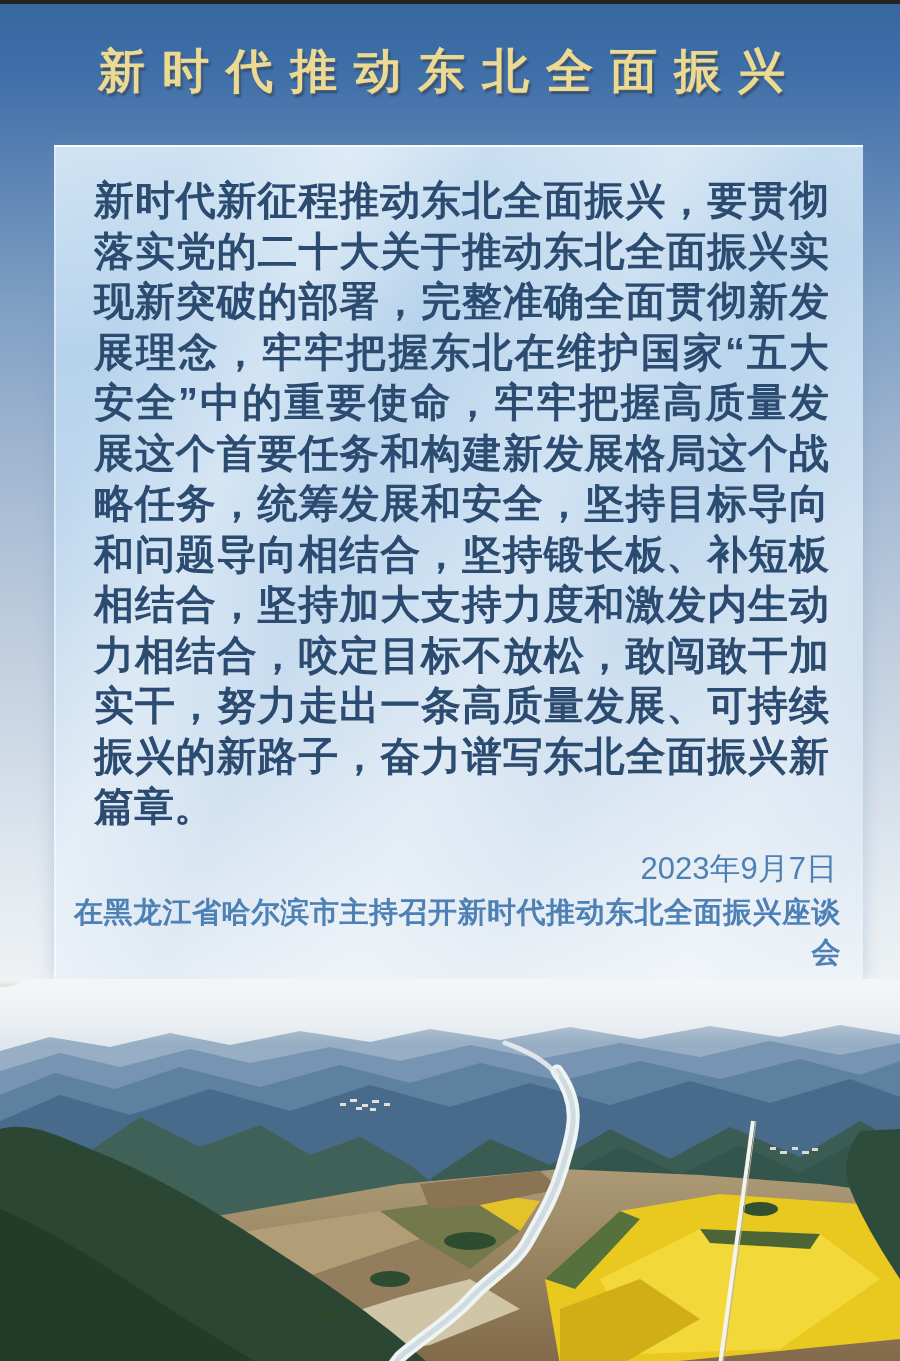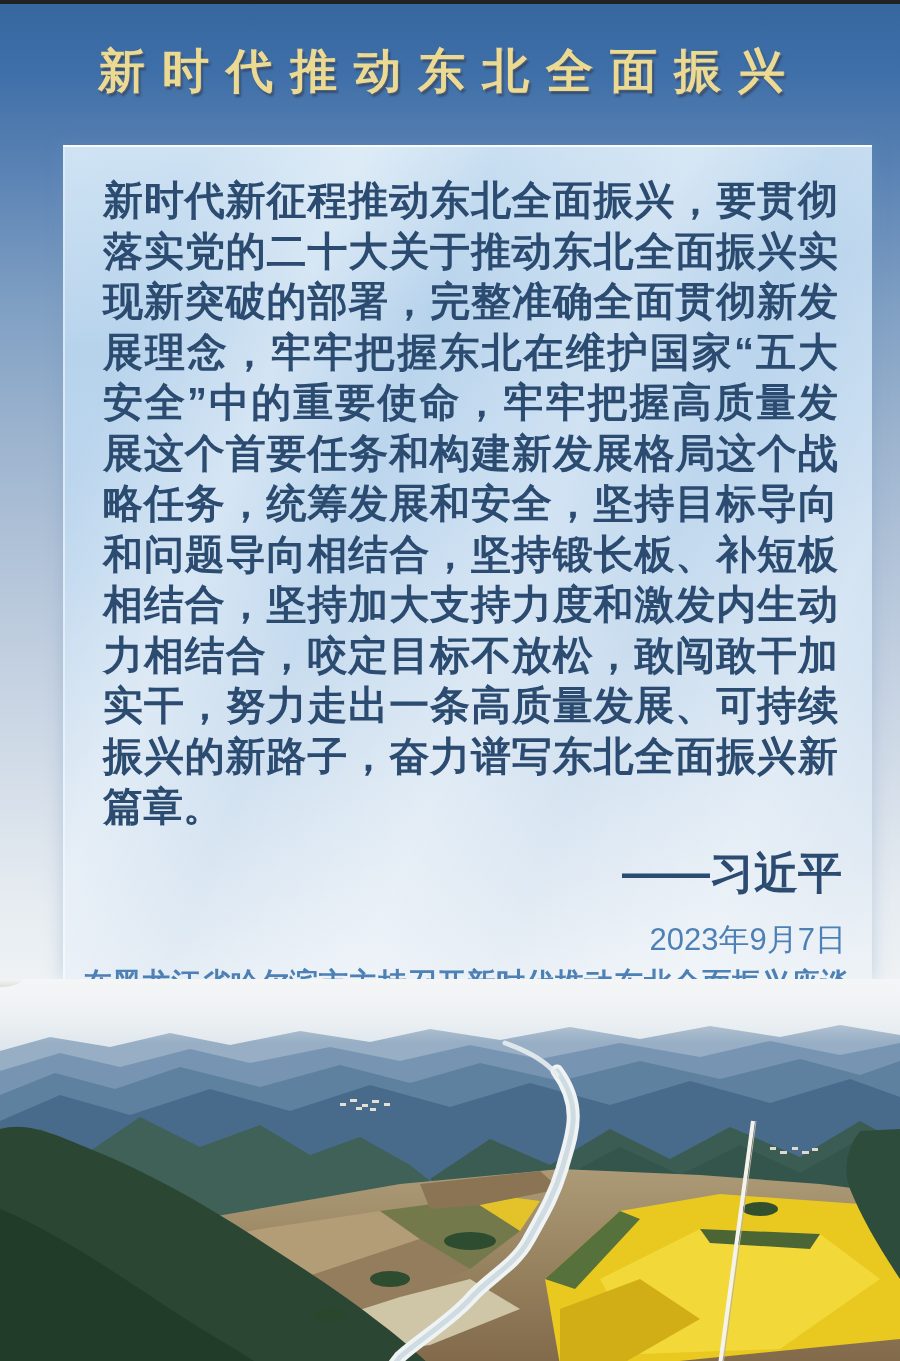--- a/index.html
+++ b/index.html
@@ -11,21 +11,21 @@
       #9db4cf 32%, #b9c9dc 44%, #d2dce8 56%, #e6ecf1 66%, #f1f4f6 74%, #f3f5f6 100%);
   }
   
   .title{
     position:absolute;top:36px;left:0;width:100%;
     text-align:center;font-size:47px;font-weight:800;letter-spacing:17px;
     color:#edda92;text-shadow:2px 3px 2px rgba(45,50,65,.55), 1px 1px 0 rgba(255,250,220,.25);
   }
   
   .card{
-    position:absolute;left:63px;top:141px;width:809px;height:834px;
+    position:absolute;left:54px;top:141px;width:809px;height:834px;
     background:linear-gradient(173deg,#cfe3f3 0%,#b7d3ec 22%,#bed7ee 45%,#cfe0f0 68%,#e2ebf4 88%,#eef3f7 100%);
     box-shadow:0 0 16px rgba(110,145,185,.35);
     border-top:2px solid rgba(255,255,255,.75);
     border-left:2px solid rgba(255,255,255,.45);
     box-sizing:border-box;
   }
   .card::before{
     content:"";position:absolute;inset:0;pointer-events:none;
     background:linear-gradient(112deg,
       rgba(255,255,255,0) 12%, rgba(255,255,255,.38) 26%, rgba(255,255,255,0) 38%,
@@ -54,21 +54,20 @@
 </style>
 </head>
 <body>
 
 <div class="poster">
 
   <div class="title">新时代推动东北全面振兴</div>
 
   <section class="card">
     <p class="quote">新时代新征程推动东北全面振兴，要贯彻落实党的二十大关于推动东北全面振兴实现新突破的部署，完整准确全面贯彻新发展理念，牢牢把握东北在维护国家“五大安全”中的重要使命，牢牢把握高质量发展这个首要任务和构建新发展格局这个战略任务，统筹发展和安全，坚持目标导向和问题导向相结合，坚持锻长板、补短板相结合，坚持加大支持力度和激发内生动力相结合，咬定目标不放松，敢闯敢干加实干，努力走出一条高质量发展、可持续振兴的新路子，奋力谱写东北全面振兴新篇章。</p>
-    <div class="signature">——习近平</div>
     <div class="meta-date">2023年9月7日</div>
     <div class="meta-occasion">在黑龙江省哈尔滨市主持召开新时代推动东北全面振兴座谈会</div>
   </section>
 
   <div class="photo">
     <svg viewBox="0 0 900 386" preserveAspectRatio="none">
       <defs>
         <linearGradient id="hazeG" x1="0" y1="0" x2="0" y2="1">
           <stop offset="0" stop-color="#f3f5f6"></stop>
             <stop offset="1" stop-color="#cfdce6"></stop>

